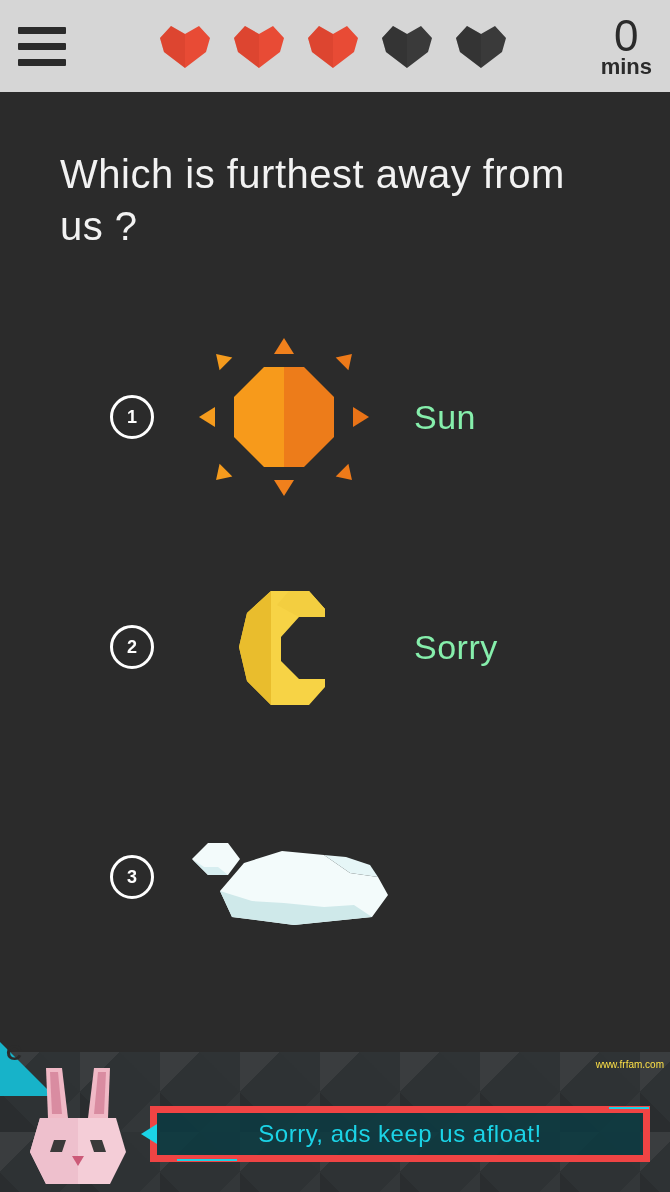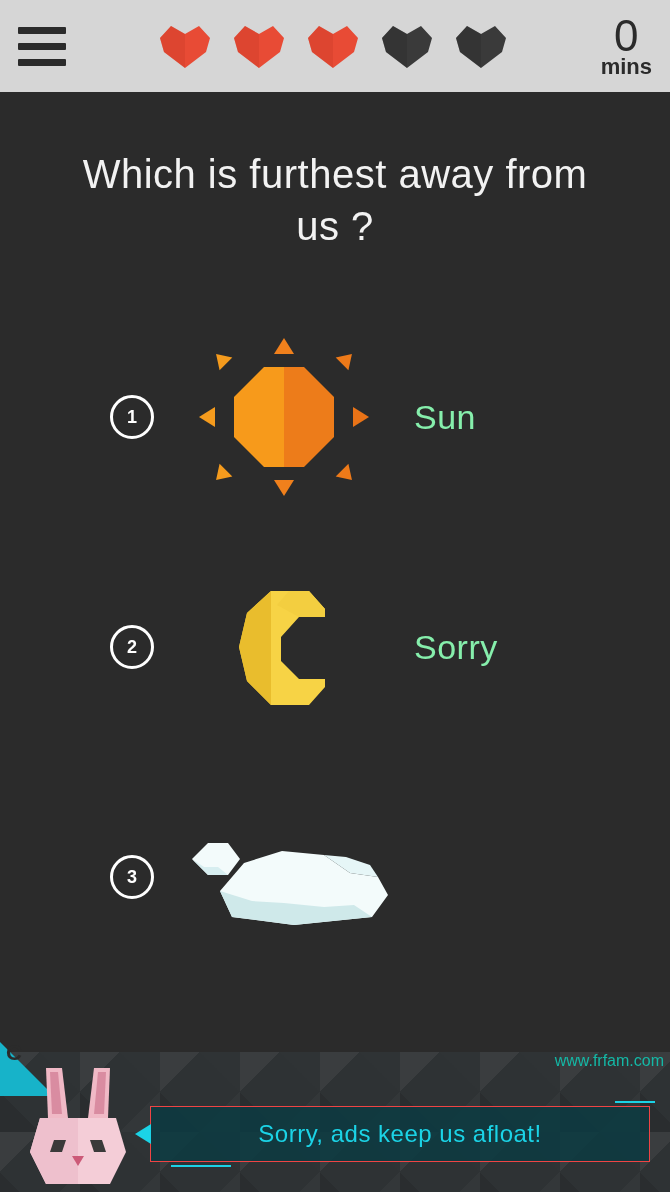--- a/index.html
+++ b/index.html
@@ -24,21 +24,21 @@
 
   .timer { text-align:center; color:#2b2b2b; line-height:1; }
   .timer .num { font-size:44px; font-weight:300; }
   .timer .unit { font-size:22px; margin-top:-2px; font-weight:700; }
 
   
   .question {
     color:#f2f2f2;
     font-size:40px;
     font-weight:300;
-    text-align:center;
+    text-align:left;
     padding: 56px 60px 20px;
     line-height:1.3;
     letter-spacing:0.5px;
   }
 
   
   .options { padding: 60px 40px 0; display:flex; flex-direction:column; gap:60px; }
   .option { display:flex; align-items:center; gap:0; cursor:pointer; }
   .badge {
     width:44px; height:44px; border:3px solid #fff; border-radius:50%;
@@ -90,40 +90,40 @@
     border-style:solid;
     border-width:54px 0 0 54px;
     border-color:transparent transparent transparent #17b3c9;
   }
   .hint-letter { position:absolute; left:6px; bottom:126px; color:#2b2b2b; font-size:22px; font-weight:700; letter-spacing:2px;}
   .bunny { position:absolute; left:18px; bottom:2px; width:120px; height:130px; }
   .bunny svg{width:100%;height:100%;display:block;}
   .speech {
     position:absolute; left:150px; right:20px; bottom:30px;
     height:56px;
-    border:1px solid #ef4444;
+    border:7px solid #ef4444;
     background:rgba(12,59,66,0.85);
     color:#1bd3e6;
     font-size:24px;
     font-weight:300;
     display:flex; align-items:center; justify-content:center;
     letter-spacing:0.5px;
   }
   .speech::before{
     content:""; position:absolute; left:-16px; top:50%; transform:translateY(-50%);
     width:0;height:0; border-style:solid; border-width:10px 16px 10px 0;
     border-color:transparent #1bd3e6 transparent transparent;
   }
   .speech .dash{ position:absolute; height:2px; background:#1bd3e6; }
   .speech .dash.tr{ width:40px; top:-2px; right:-6px; transform:translateY(-4px); }
   .speech .dash.bl{ width:60px; bottom:-2px; left:20px; transform:translateY(4px);}
 
   .watermark{
     position:absolute; right:6px; bottom:122px;
-    color:#14b8a6; font-size:16px; font-family:Arial,sans-serif;
+    color:#fde047; font-size:10px; font-family:Arial,sans-serif;
     background:transparent;
   }
 </style>
 </head>
 <body>
 
 <div class="topbar">
   <div class="hamburger">
     <span></span>
       <span></span>

